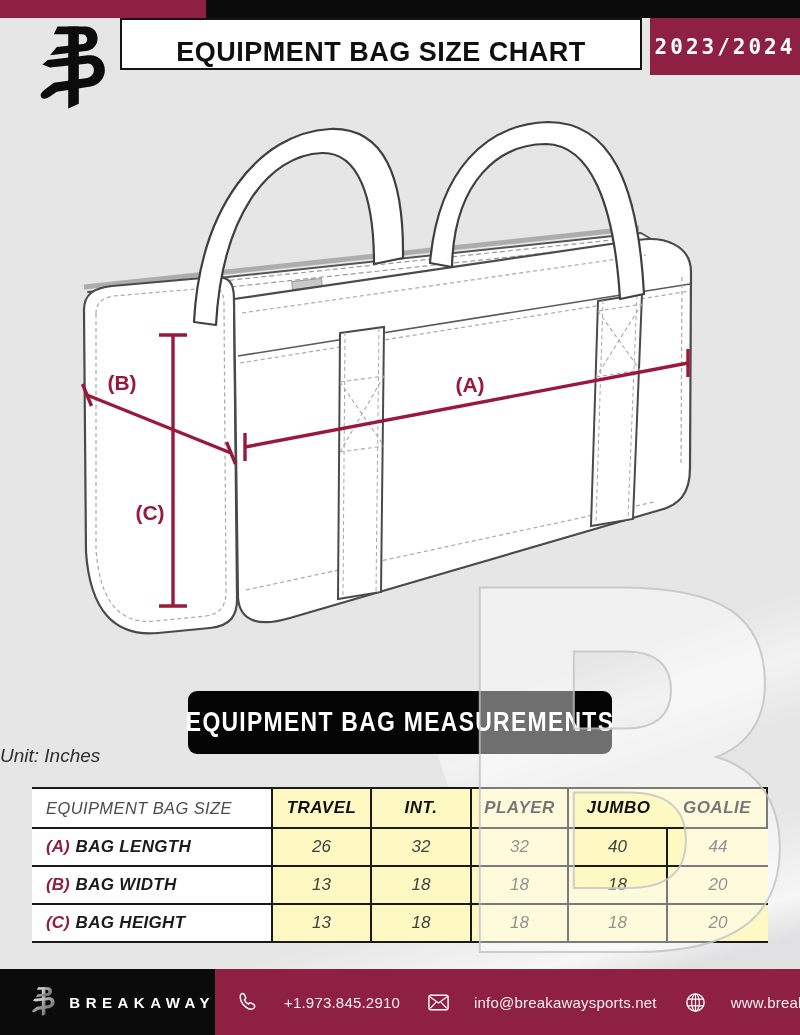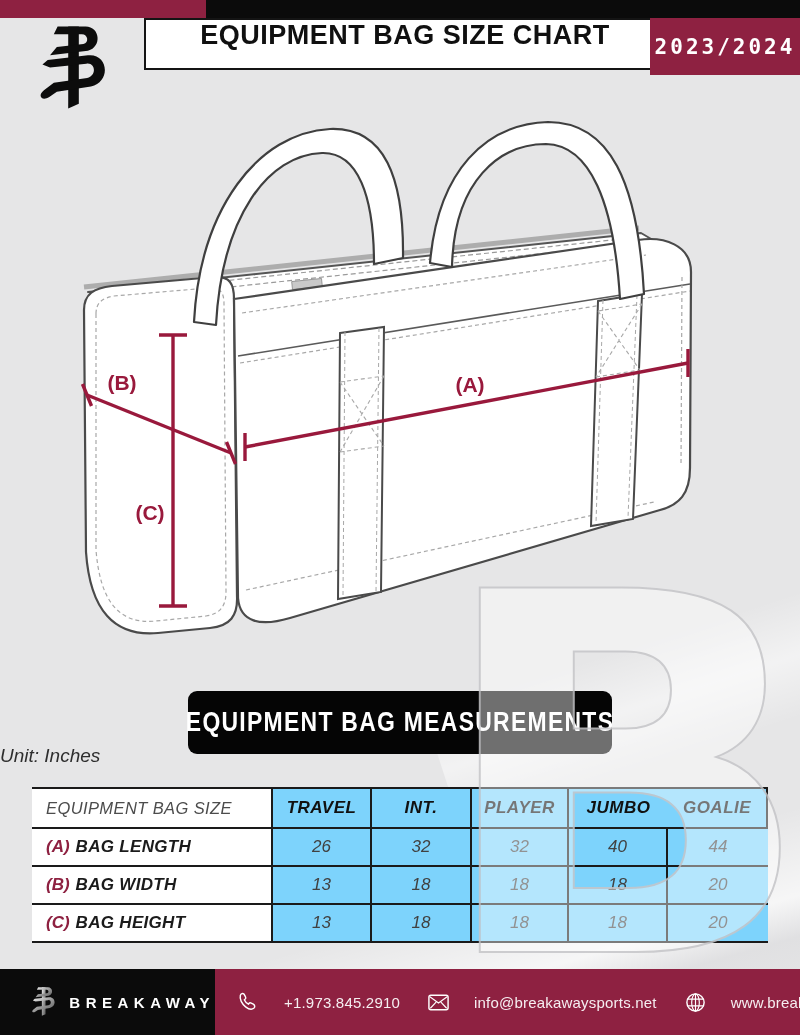--- a/index.html
+++ b/index.html
@@ -3,22 +3,22 @@
 <meta charset="utf-8">
 <style>
   html,body{margin:0;padding:0;}
   body{width:800px;height:1035px;position:relative;overflow:hidden;
        background:#E6E6E7;font-family:"Liberation Sans",sans-serif;}
   .abs{position:absolute;}
 
   
   .bar-maroon{left:0;top:0;width:206px;height:18px;background:#8E2141;z-index:2;}
   .bar-black{left:206px;top:0;width:594px;height:18px;background:#0B0B0B;z-index:2;}
-  .title-box{left:144px;top:18px;width:518px;height:48px;background:#FFFFFF;
-             border:2px solid #141414;display:flex;align-items:flex-start;justify-content:center;z-index:2;}
+  .title-box{left:120px;top:18px;width:518px;height:48px;background:#FFFFFF;
+             border:2px solid #141414;display:flex;align-items:flex-end;justify-content:center;z-index:2;}
   .title-box span{font-size:27px;font-weight:bold;color:#101010;letter-spacing:.5px;}
   .season-box{left:650px;top:18px;width:150px;height:57px;background:#8E2141;
               display:flex;align-items:center;justify-content:center;z-index:2;}
   .season-box span{font-family:"DejaVu Sans Mono",monospace;font-weight:bold;
                    font-size:21px;color:#FFFFFF;letter-spacing:3px;}
   .logo-top{left:26px;top:22px;width:92px;height:94px;z-index:2;}
 
   
   .swoosh-a{left:250px;top:870px;width:680px;height:190px;transform:rotate(-16deg);z-index:0;
             background:linear-gradient(to bottom,rgba(255,255,255,0),rgba(255,255,255,.65) 45%,
@@ -35,21 +35,21 @@
           display:flex;align-items:center;justify-content:center;z-index:2;}
   .banner span{color:#FFFFFF;font-weight:bold;font-size:27px;letter-spacing:1.5px;
                transform:scaleX(.85);white-space:nowrap;}
   .unit-note{left:0;top:745px;width:800px;text-align:left;z-index:2;
              font-style:italic;font-size:19px;font-weight:500;color:#2E2E2E;}
 
   
   .size-table{left:32px;top:787px;width:736px;border-top:2px solid #1A1A1A;z-index:2;
               display:grid;grid-template-columns:241px 99px 100px 97px 99px 100px;
               grid-template-rows:40px 38px 38px 38px;font-style:italic;}
-  .cell{background:#7dd3fc;border-bottom:2px solid #1A1A1A;display:flex;
+  .cell{background:#fef9c3;border-bottom:2px solid #1A1A1A;display:flex;
         align-items:center;justify-content:center;font-size:17px;color:#414141;}
   .cell.vline{border-right:2px solid #1A1A1A;}
   .cell.rowhead{justify-content:flex-start;padding-left:14px;background:#FFFFFF;}
   .cell.colhead{font-weight:bold;color:#111111;letter-spacing:.5px;}
   .size-head{font-weight:400;color:#4C4C4C;font-size:16.5px;letter-spacing:.4px;}
   .row-key{color:#8E2141;font-weight:bold;margin-right:6px;}
   .row-label{color:#1B1B1B;font-weight:600;letter-spacing:.3px;}
 
   
   .watermark{left:420px;top:520px;width:400px;height:470px;z-index:3;pointer-events:none;}

